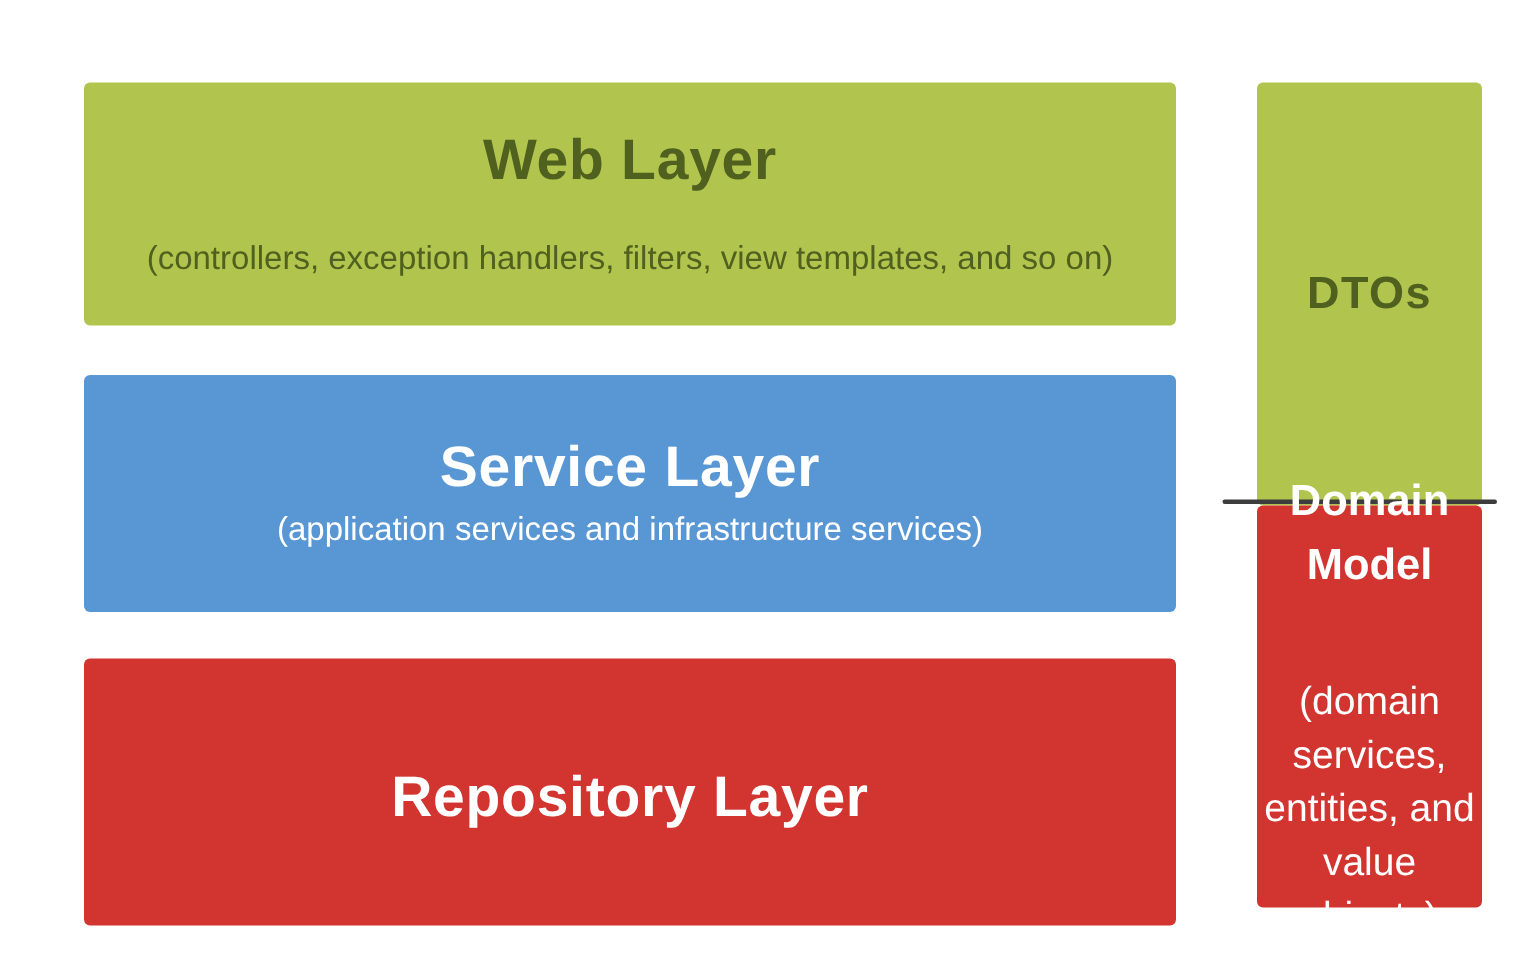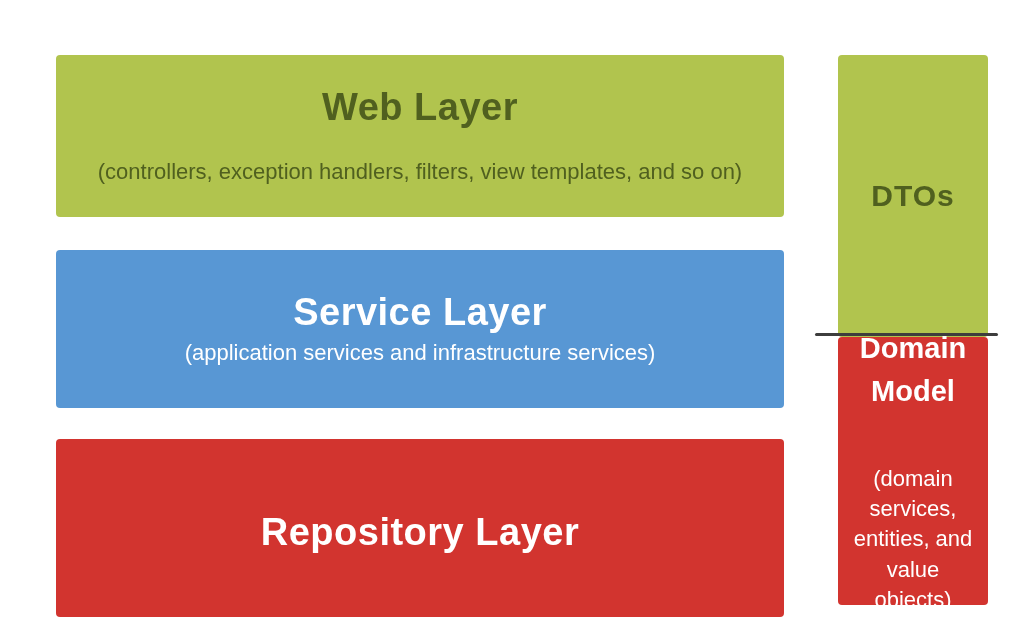--- a/index.html
+++ b/index.html
@@ -54,21 +54,21 @@
   #dtos-box .side-title{
     font-size:30px;font-weight:bold;letter-spacing:1px;
   }
   #domain-model-box{
     top:337px;height:268px;background:var(--red);color:var(--white_text);gap:3px;
   }
   #domain-model-box .side-title{
     font-size:29px;font-weight:bold;line-height:1.48;white-space:pre-line;
   }
   #domain-model-box .side-subtitle{
-    font-size:22px;line-height:1.38;white-space:pre-line;margin-top:48px;
+    font-size:26px;line-height:1.38;white-space:pre-line;margin-top:48px;
   }
   #separator-line{
     position:absolute;left:815px;top:333px;width:183px;height:3px;
     background:var(--separator);border-radius:2px;
   }
 </style>
 </head>
 <body>
 
 <div class="canvas">

